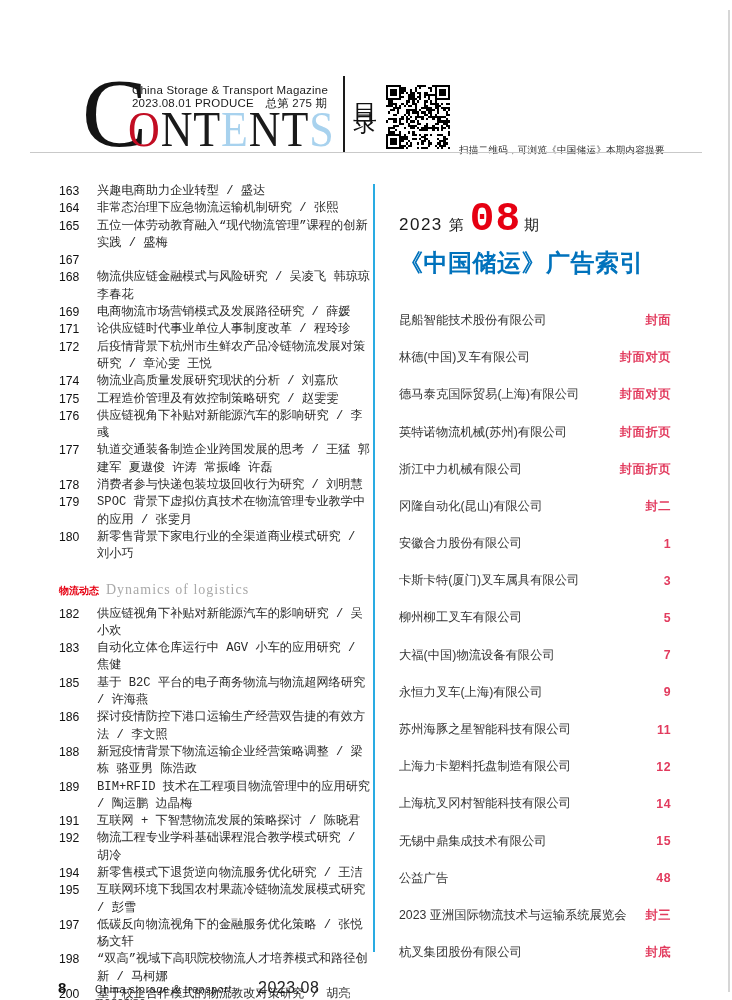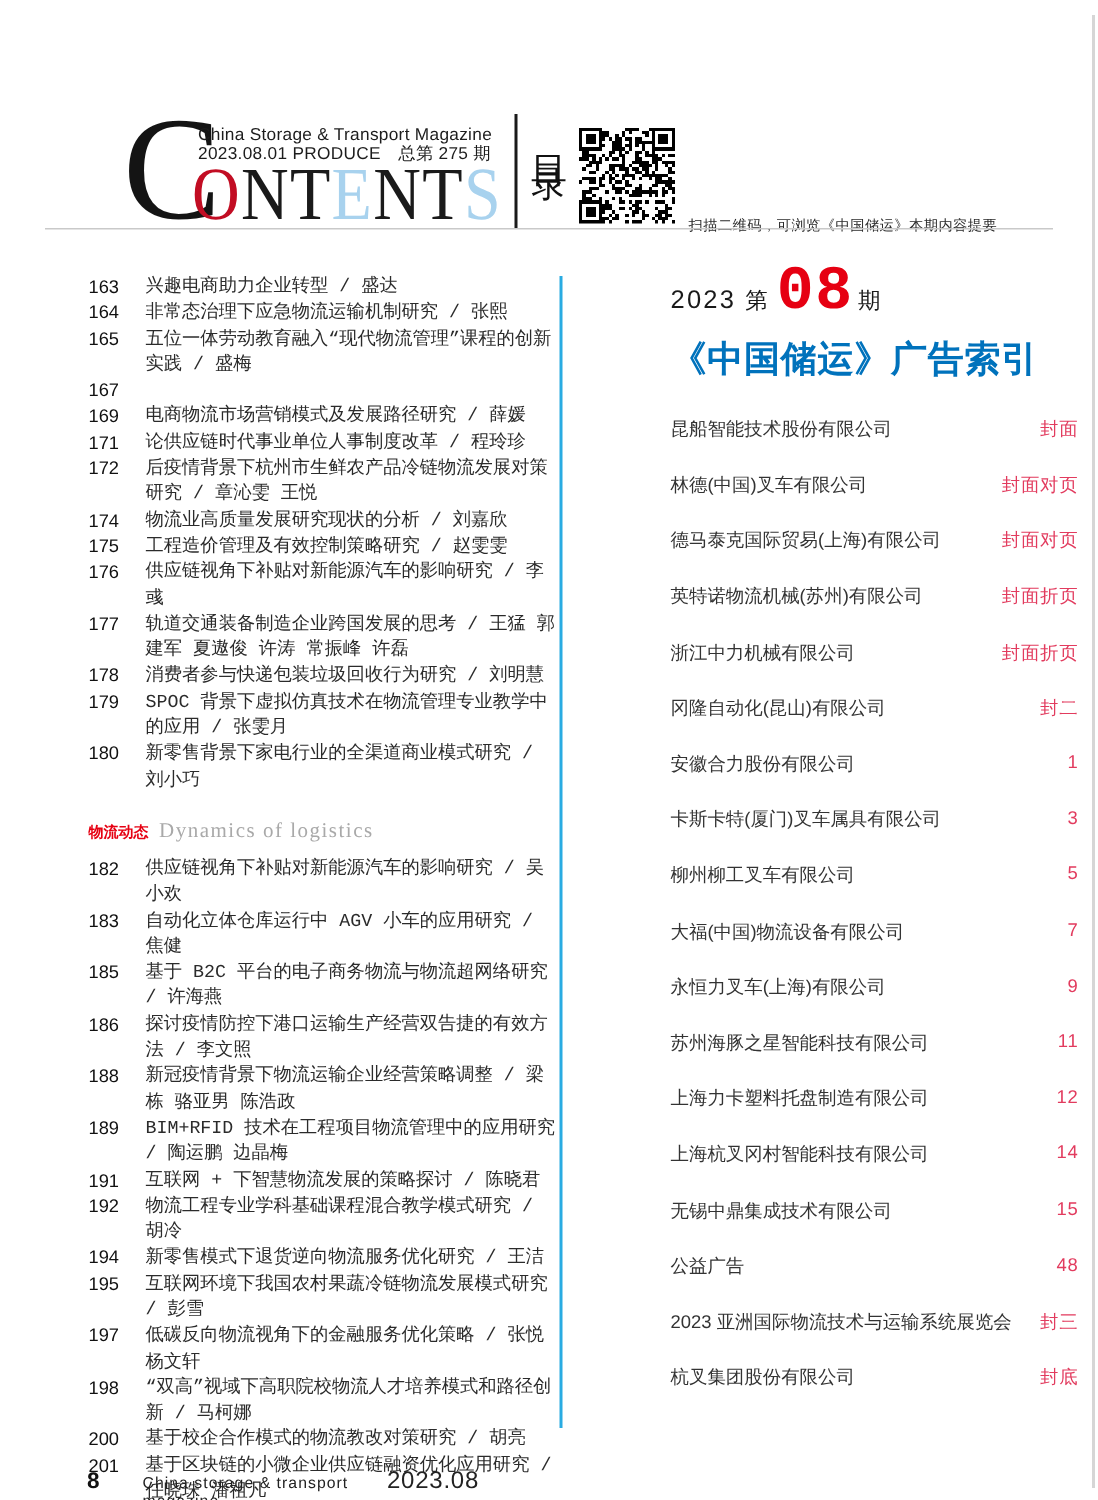--- a/index.html
+++ b/index.html
@@ -38,31 +38,31 @@
   .edge-line   { position:absolute; left:728px; top:10px;  width:2px; height:982px; background:#d6d6d6; }
   
   .left-col { position:absolute; left:59px; top:183px; width:314px; }
   .art-row { display:flex; font-size:12.2px; line-height:17.3px; }
   .art-num { flex:none; width:38px; font-weight:400; color:#111; }
   .art-title { flex:1; color:#2b2b2b;font-family:Liberation Mono, monospace; }
   .section-head { margin:15px 0 5px 0; line-height:20px; white-space:nowrap; }
   .section-head .zh { color:#e60012; font-weight:700; font-size:10px; }
   .section-head .en { color:#a9a9a9; font-family:"Liberation Serif","DejaVu Serif",serif; font-size:14px; margin-left:7px; letter-spacing:1px; }
   
-  .right-col { position:absolute; left:399px; top:177px; width:272px;margin-left:48px; }
+  .right-col { position:absolute; left:399px; top:201px; width:272px; }
   .issue-line { display:flex; align-items:baseline; gap:6px; color:#1a1a1a; }
   .issue-year { font-size:17px; font-weight:500; letter-spacing:1.5px; }
   .issue-cn   { font-size:15px; font-weight:500; }
   .issue-num  { font-family:Liberation Mono, monospace; font-size:41px; font-weight:700; color:#e60012; line-height:0.9; letter-spacing:1px; }
   .issue-suffix { font-size:15px; font-weight:500; margin-left:-3px; }
   .ad-title { margin:9px 0 0 0; font-size:24px; font-weight:700; color:#0072bc; letter-spacing:0.5px; white-space:nowrap; }
   .ad-list { margin-top:23px; }
-  .ad-row { height:37.2px; display:flex; justify-content:space-between; }
+  .ad-row { height:37.2px; display:flex; align-items:center; justify-content:space-between; }
   .ad-name { font-size:12.3px; color:#333; }
-  .ad-ref  { font-size:12.3px; color:#e23b5e; font-weight:400; letter-spacing:0.5px; }
+  .ad-ref  { font-size:12.3px; color:#e23b5e; font-weight:700; letter-spacing:0.5px; }
   
   .footer { position:absolute; left:58px; top:951px; display:flex; align-items:baseline; }
   .footer-page  { font-size:15px; font-weight:700; color:#111; width:37px; }
   .footer-mag   { font-size:10.5px; color:#222; letter-spacing:0.7px; width:163px; }
   .footer-issue { font-size:16px; color:#222; letter-spacing:0.5px;margin-top:28px; }
 </style>
 </head>
 <body>
 
 <div class="page">
@@ -500,20 +500,24 @@
           <span class="art-title">非常态治理下应急物流运输机制研究 / 张熙</span>
         </div>
         <div class="art-row">
           <span class="art-num">165</span>
           <span class="art-title">五位一体劳动教育融入“现代物流管理”课程的创新实践 / 盛梅</span>
         </div>
         <div class="art-row">
           <span class="art-num">167</span>
         </div>
         <div class="art-row">
+          <span class="art-num">168</span>
+          <span class="art-title">物流供应链金融模式与风险研究 / 吴凌飞 韩琼琼 李春花</span>
+        </div>
+        <div class="art-row">
           <span class="art-num">169</span>
           <span class="art-title">电商物流市场营销模式及发展路径研究 / 薛媛</span>
         </div>
         <div class="art-row">
           <span class="art-num">171</span>
           <span class="art-title">论供应链时代事业单位人事制度改革 / 程玲珍</span>
         </div>
         <div class="art-row">
           <span class="art-num">172</span>
           <span class="art-title">后疫情背景下杭州市生鲜农产品冷链物流发展对策研究 / 章沁雯 王悦</span>

